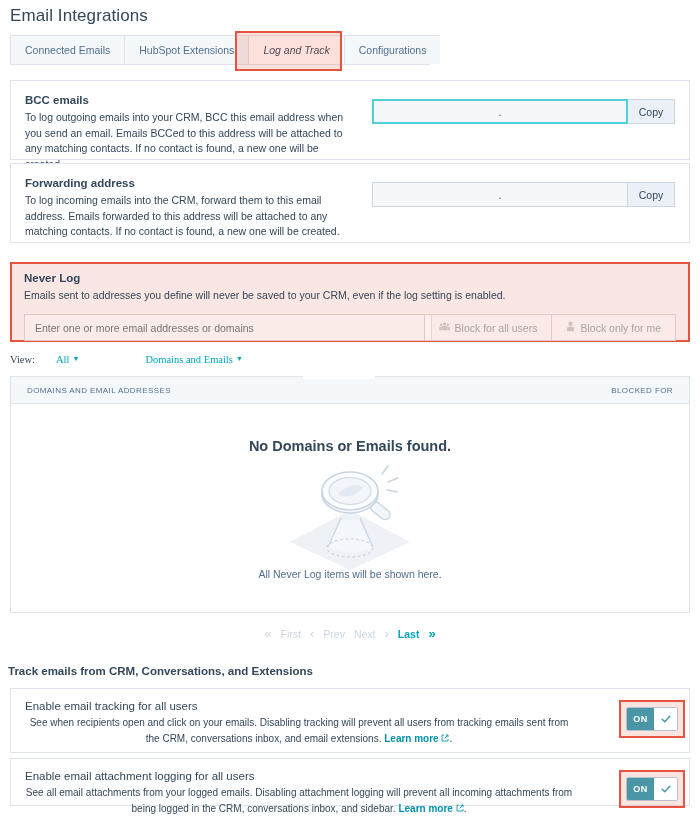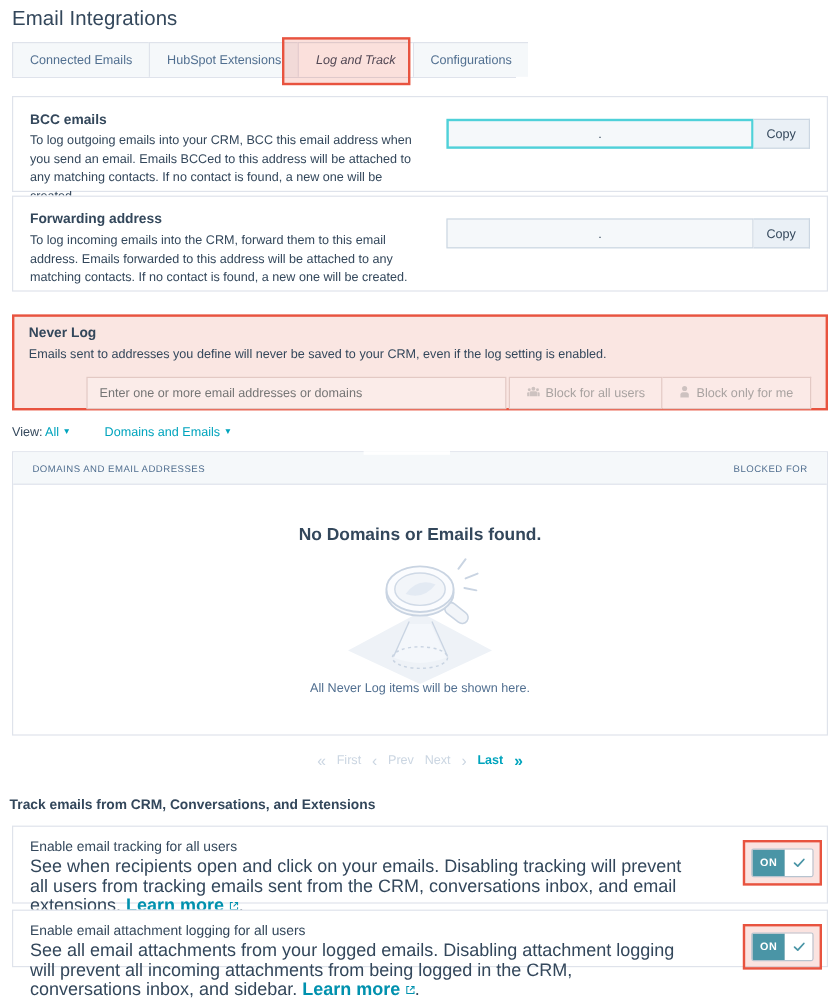--- a/index.html
+++ b/index.html
@@ -102,48 +102,48 @@
     cursor: pointer;
   }
 
   
   #never-log-card {
     background: #fae6e2;
     border: 2px solid #e8533f;
   }
   .nl-input {
     position: absolute; left: 12px; top: 50px;
-    width: 350px; height: 27px;
+    width: 408px; height: 27px;
     background: rgba(255,255,255,.25);
     border: 1px solid #e3c9c4;
     font-size: 10.5px; color: #9aa0a6;
     padding: 0 10px;
     font-family: "Liberation Sans", sans-serif;
-    margin-left: 48px;
   }
   .nl-btns {
     position: absolute; right: 12px; top: 50px;
     display: flex; height: 27px;
   }
   .nl-btn {
     display: flex; align-items: center; gap: 5px;
     padding: 0 14px;
     background: rgba(255,255,255,.18);
     border: 1px solid #e3c9c4;
     font-size: 10.5px; color: #a9a3a1;
     cursor: default;
   }
   .nl-btn + .nl-btn { border-left: none; }
   .nl-btn svg { opacity: .55; }
 
   
   .view-row {
     position: absolute; left: 10px; top: 354px;
-    display: flex; align-items: flex-end; gap: 2px;
+    display: flex; align-items: flex-end; gap: 21px;
     font-size: 10.5px;
+    font-family: Liberation Serif, serif;
   }
   .view-label { color: #33475b; }
   .view-link {
     color: #00a4bd; cursor: pointer;
     display: inline-flex; align-items: center; gap: 3px;
   }
   .caret { font-size: 7px; line-height: 1; color: #00a4bd; }
 
   
   #never-log-table {
@@ -191,22 +191,22 @@
 
   
   .section-h {
     position: absolute; left: 8px;
     font-size: 11.5px; font-weight: 700; color: #33475b;
   }
   .toggle-title {
     font-size: 11.5px; font-weight: 400; color: #33475b; margin: 0 0 3px 0;
   }
   .toggle-desc {
-    font-size: 15px; line-height: 16px; color: #33475b;
-    margin: 0; max-width: 548px;
+    font-size: 10px; line-height: 16px; color: #33475b;
+    margin: 0; max-width: 548px; text-align: center;
   }
   .lm {
     color: #0091ae; font-weight: 700; text-decoration: none; cursor: pointer;
   }
 
   
   .hl-toggle {
     position: absolute;
     border: 2px solid #e8533f;
     background: rgba(232,83,63,.16);

